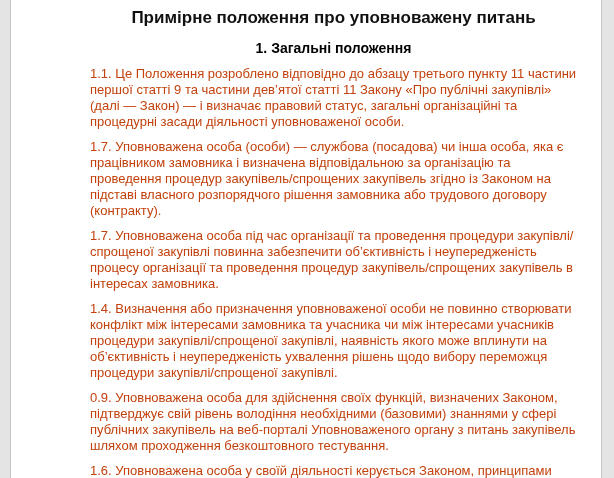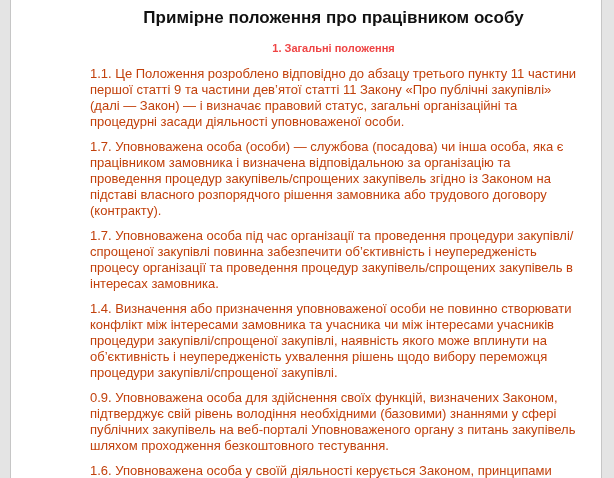--- a/index.html
+++ b/index.html
@@ -46,46 +46,46 @@
   h1.doc-title {
     margin: 8px 0 0 0;
     font-size: 17px;
     line-height: 20px;
     font-weight: bold;
     text-align: center;
     color: #111111;
   }
   h2.section-heading {
     margin: 12px 0 0 0;
-    font-size: 11px;
+    font-size: 14px;
     line-height: 16px;
     font-weight: bold;
     text-align: center;
-    color: #ef4444;
+    color: #000000;
   }
   p.doc-paragraph {
     margin: 9px 0 0 0;
     font-size: 13px;
     line-height: 16px;
     text-align: left;
     color: #c2410c;
   }
   p.doc-paragraph:first-of-type {
     margin-top: 10px;
   }
 </style>
 </head>
 <body>
 
 <div class="gutter left"></div>
 <div class="gutter right"></div>
 
 <div class="page">
   <div class="content">
-    <h1 class="doc-title">Примірне положення про працівником особу</h1>
+    <h1 class="doc-title">Примірне положення про уповноважену питань</h1>
     <h2 class="section-heading">1. Загальні положення</h2>
     <p class="doc-paragraph">1.1. Це Положення розроблено відповідно до абзацу третього пункту 11 частини першої статті 9 та частини дев’ятої статті 11 Закону «Про публічні закупівлі» (далі — Закон) — і визначає правовий статус, загальні організаційні та процедурні засади діяльності уповноваженої особи.</p>
     <p class="doc-paragraph">1.7. Уповноважена особа (особи) — службова (посадова) чи інша особа, яка є працівником замовника і визначена відповідальною за організацію та проведення процедур закупівель/спрощених закупівель згідно із Законом на підставі власного розпорядчого рішення замовника або трудового договору (контракту).</p>
     <p class="doc-paragraph">1.7. Уповноважена особа під час організації та проведення процедури закупівлі/спрощеної закупівлі повинна забезпечити об’єктивність і неупередженість процесу організації та проведення процедур закупівель/спрощених закупівель в інтересах замовника.</p>
     <p class="doc-paragraph">1.4. Визначення або призначення уповноваженої особи не повинно створювати конфлікт між інтересами замовника та учасника чи між інтересами учасників процедури закупівлі/спрощеної закупівлі, наявність якого може вплинути на об’єктивність і неупередженість ухвалення рішень щодо вибору переможця процедури закупівлі/спрощеної закупівлі.</p>
     <p class="doc-paragraph">0.9. Уповноважена особа для здійснення своїх функцій, визначених Законом, підтверджує свій рівень володіння необхідними (базовими) знаннями у сфері публічних закупівель на веб-порталі Уповноваженого органу з питань закупівель шляхом проходження безкоштовного тестування.</p>
     <p class="doc-paragraph">1.6. Уповноважена особа у своїй діяльності керується Законом, принципами здійснення публічних закупівель, визначених Законом, іншими нормативно-правовими актами та цим Положенням.</p>
   </div>
 </div>
 

